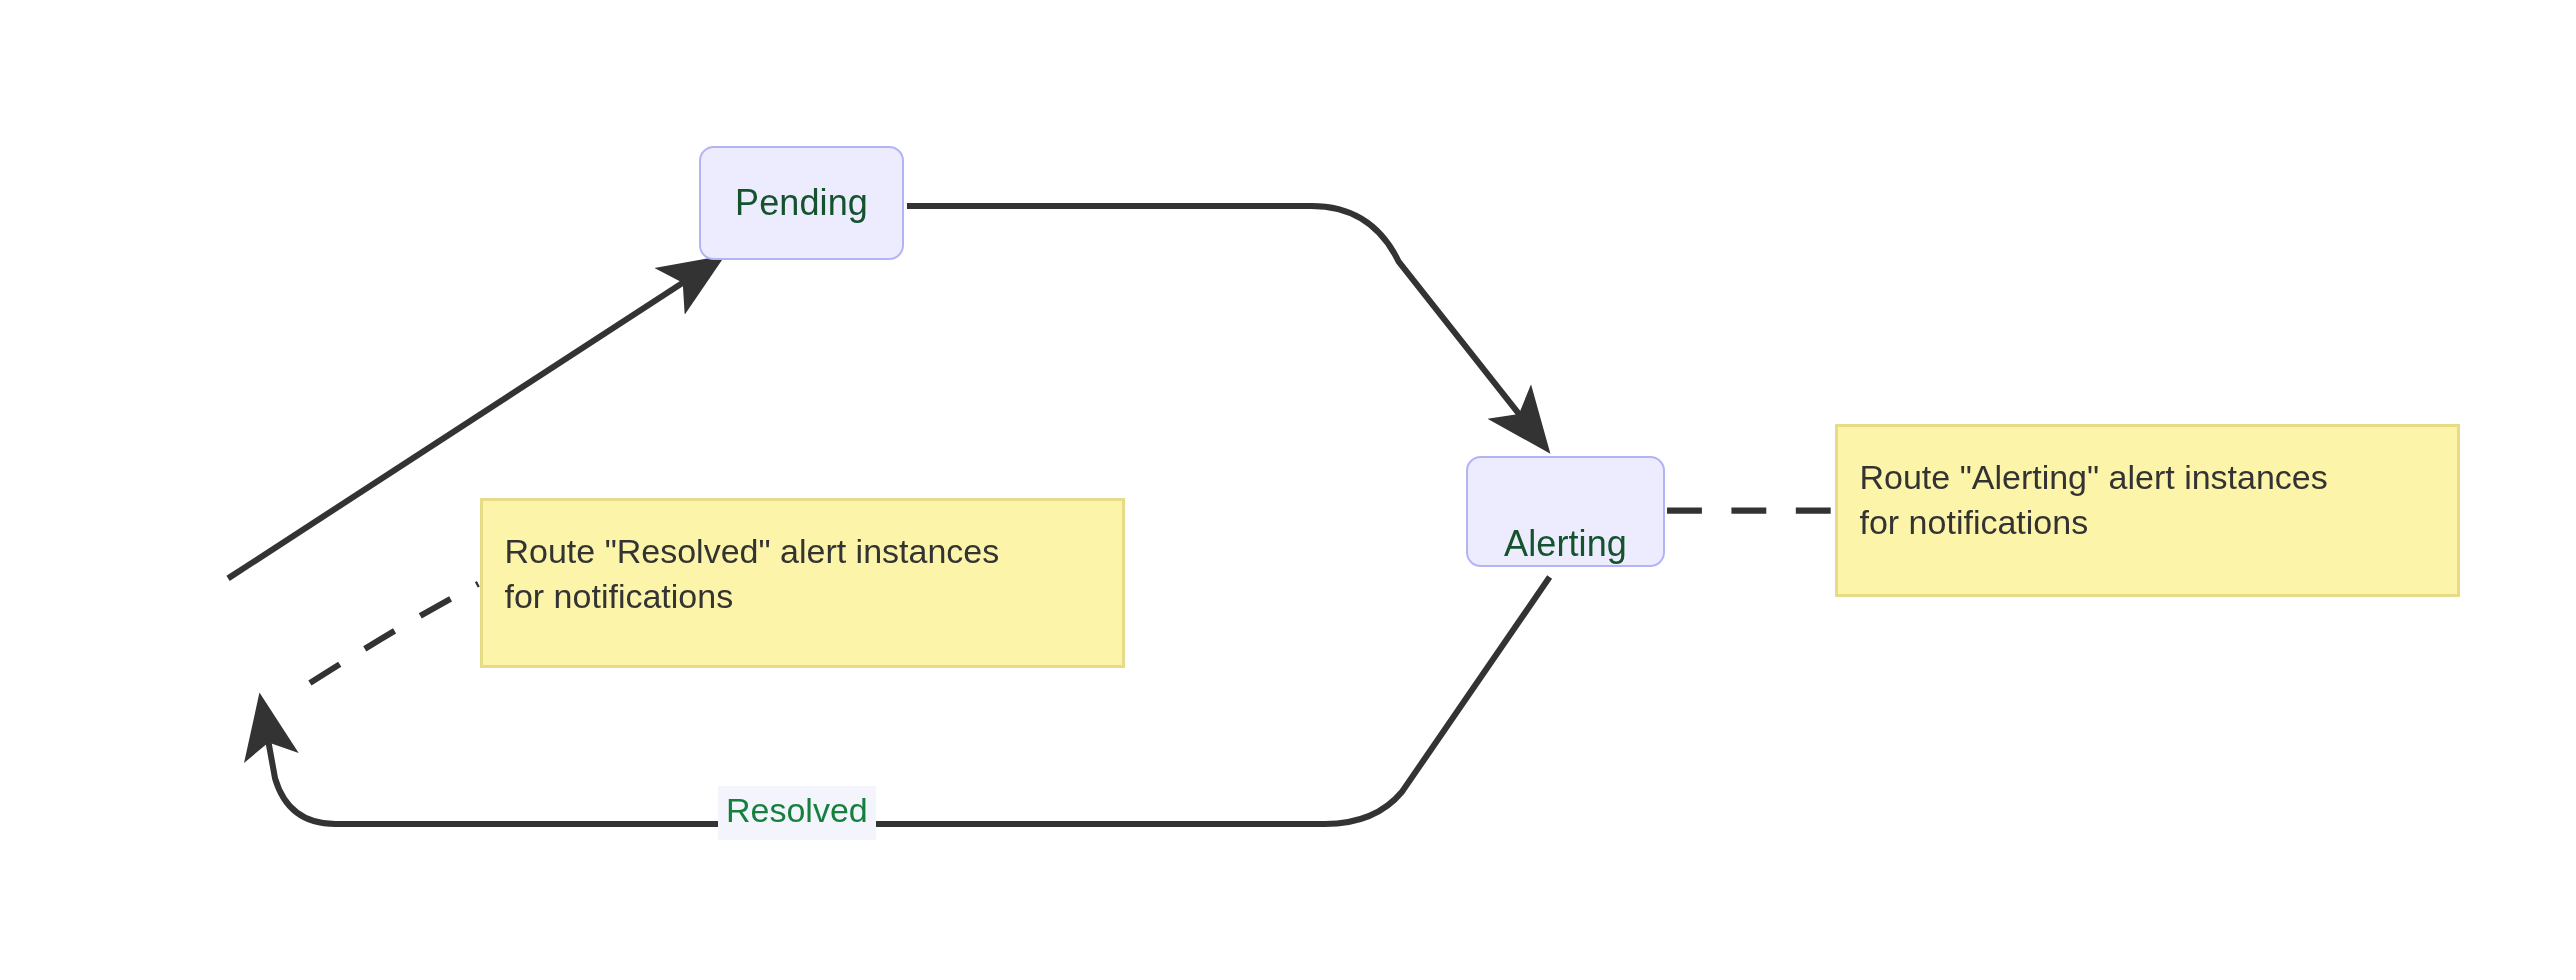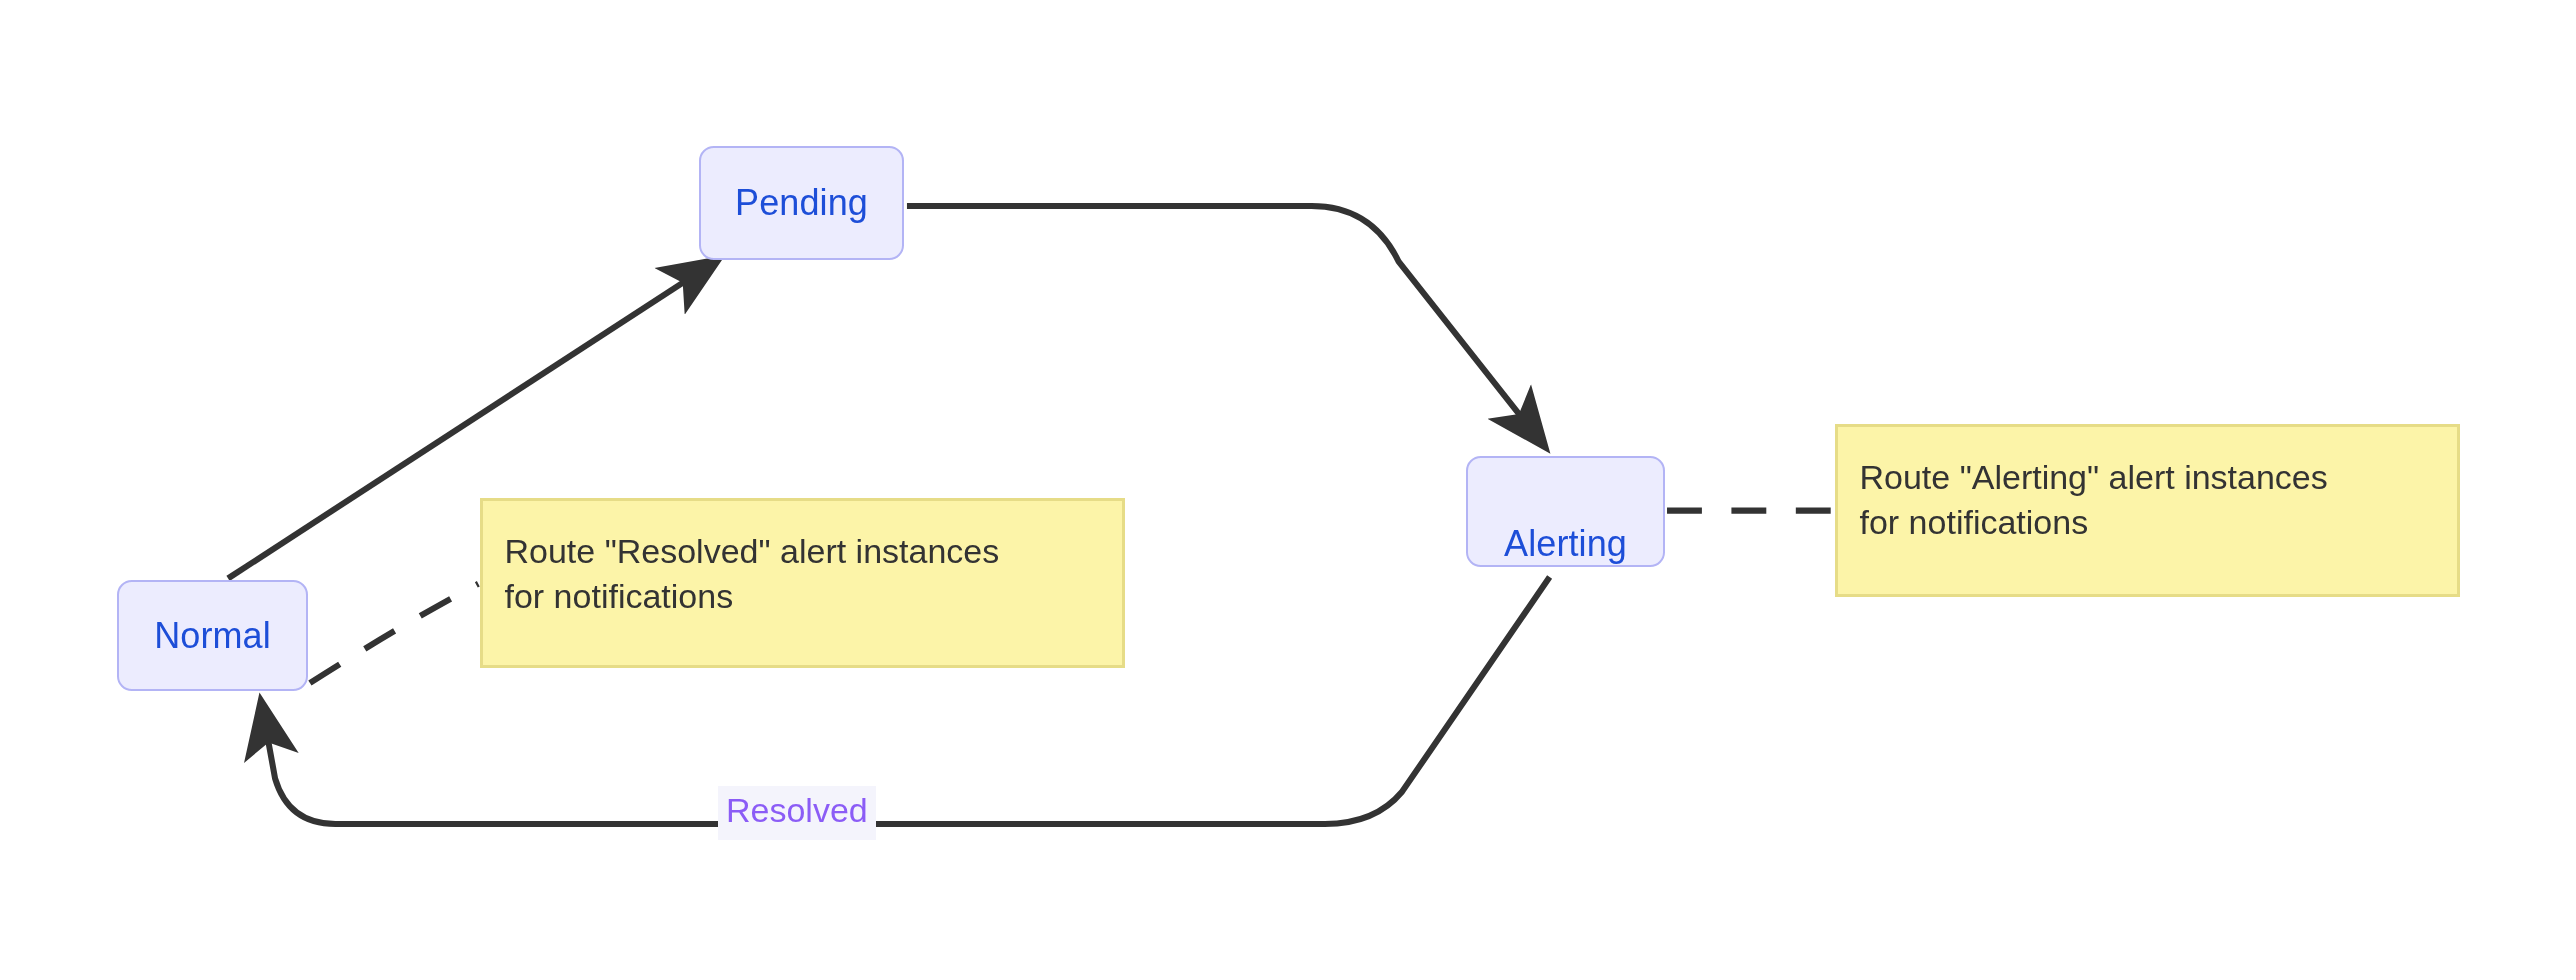--- a/index.html
+++ b/index.html
@@ -26,21 +26,21 @@
   }
   .node {
     position: absolute;
     box-sizing: border-box;
     background: #ececfe;
     border: 2px solid #b3b4f5;
     border-radius: 14.8px;
     display: flex;
     align-items: center;
     justify-content: center;
-    color: #1d4ed8;
+    color: #14532d;
     font-size: 36px;
     letter-spacing: 0.1px;
     z-index: 3;
   }
   #node-normal  { left: 117px;  top: 580px; width: 191px; height: 111px; }
   #node-pending { left: 699px; top: 146px; width: 205px; height: 114px; }
   #node-alerting{ left: 1466px; top: 456px; width: 199px; height: 111px; align-items: flex-end; }
 
   .note {
     position: absolute;
@@ -53,21 +53,21 @@
     padding: 28px 20px 0 21.5px;
     z-index: 2;
   }
   #note-resolved { left: 480px;  top: 498px; width: 645px; height: 170px; }
   #note-alerting { left: 1835px; top: 424px; width: 625px; height: 173px; }
   .note-line { display: block; white-space: nowrap; }
 
   .edge-label {
     position: absolute;
     background: #f4f4fc;
-    color: #8b5cf6;
+    color: #15803d;
     font-size: 34px;
     padding: 5.4px 8px 9.4px 8px;
     z-index: 4;
     white-space: nowrap;
   }
   #edge-label-resolved { left: 718px; top: 786px; }
 </style>
 </head>
 <body>
 
@@ -84,23 +84,20 @@
 
     <path d="M 1352 307 L 1955 307 Q 2045 307 2085 390 L 2300 662" fill="none" stroke="#333333" stroke-width="9" marker-end="url(#arrowhead)"></path>
 
     <path d="M 2310 860 L 2090 1180 Q 2050 1228 1975 1228 L 500 1228 Q 430 1228 410 1160 L 390 1050" fill="none" stroke="#333333" stroke-width="9" marker-end="url(#arrowhead)"></path>
 
     <path d="M 462 1018 Q 600 930 713 870" fill="none" stroke="#333333" stroke-width="9" stroke-dasharray="52 44"></path>
 
     <path d="M 2485 761 L 2733 761" fill="none" stroke="#333333" stroke-width="9" stroke-dasharray="52 44"></path>
   </svg>
 
-  <div class="node" id="node-normal">
-    <span>Normal</span>
-  </div>
 
   <div class="node" id="node-pending">
     <span>Pending</span>
   </div>
 
   <div class="node" id="node-alerting">
     <span>Alerting</span>
   </div>
 
   <div class="note" id="note-resolved">

